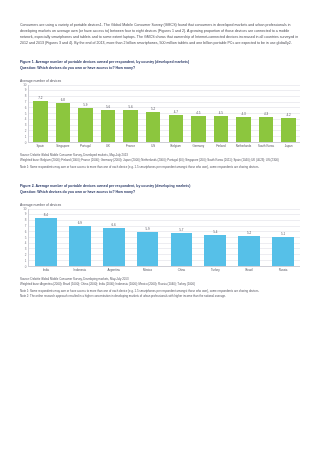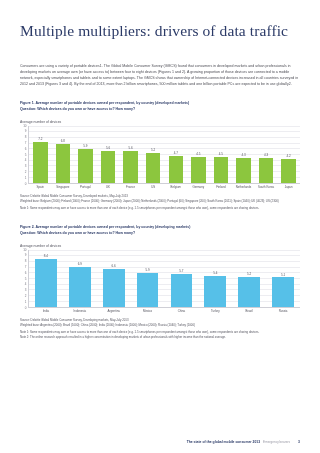--- a/index.html
+++ b/index.html
@@ -102,21 +102,20 @@
   }
   .footer-title { font-weight: bold; color: #2b3a67; }
   .footer-sub { color: #9a9aa6; font-size: 3.1px; }
   .footer-page { font-weight: bold; color: #2b3a67; margin-left: 5px; }
 </style>
 </head>
 <body>
 
 <div class="page">
 
-  <h1 class="page-title">Multiple multipliers: drivers of data traffic</h1>
 
   <p class="intro">Consumers are using a variety of portable devices1. The Global Mobile Consumer Survey (GMCS) found that consumers in developed markets and urban professionals in developing markets on average own (or have access to) between four to eight devices (Figures 1 and 2). A growing proportion of those devices are connected to a mobile network, especially smartphones and tablets and to some extent laptops. The GMCS shows that ownership of Internet-connected devices increased in all countries surveyed in 2012 and 2013 (Figures 3 and 4). By the end of 2013, more than 2 billion smartphones, 500 million tablets and one billion portable PCs are expected to be in use globally2.</p>
 
   <div class="figure-block">
     <div class="fig-caption">Figure 1. Average number of portable devices owned per respondent, by country (developed markets)</div>
     <div class="fig-caption">Question: Which devices do you own or have access to? How many?</div>
     <div class="fig-axis-title">Average number of devices</div>
 
     <div class="chart">
       <div class="chart-inner">

